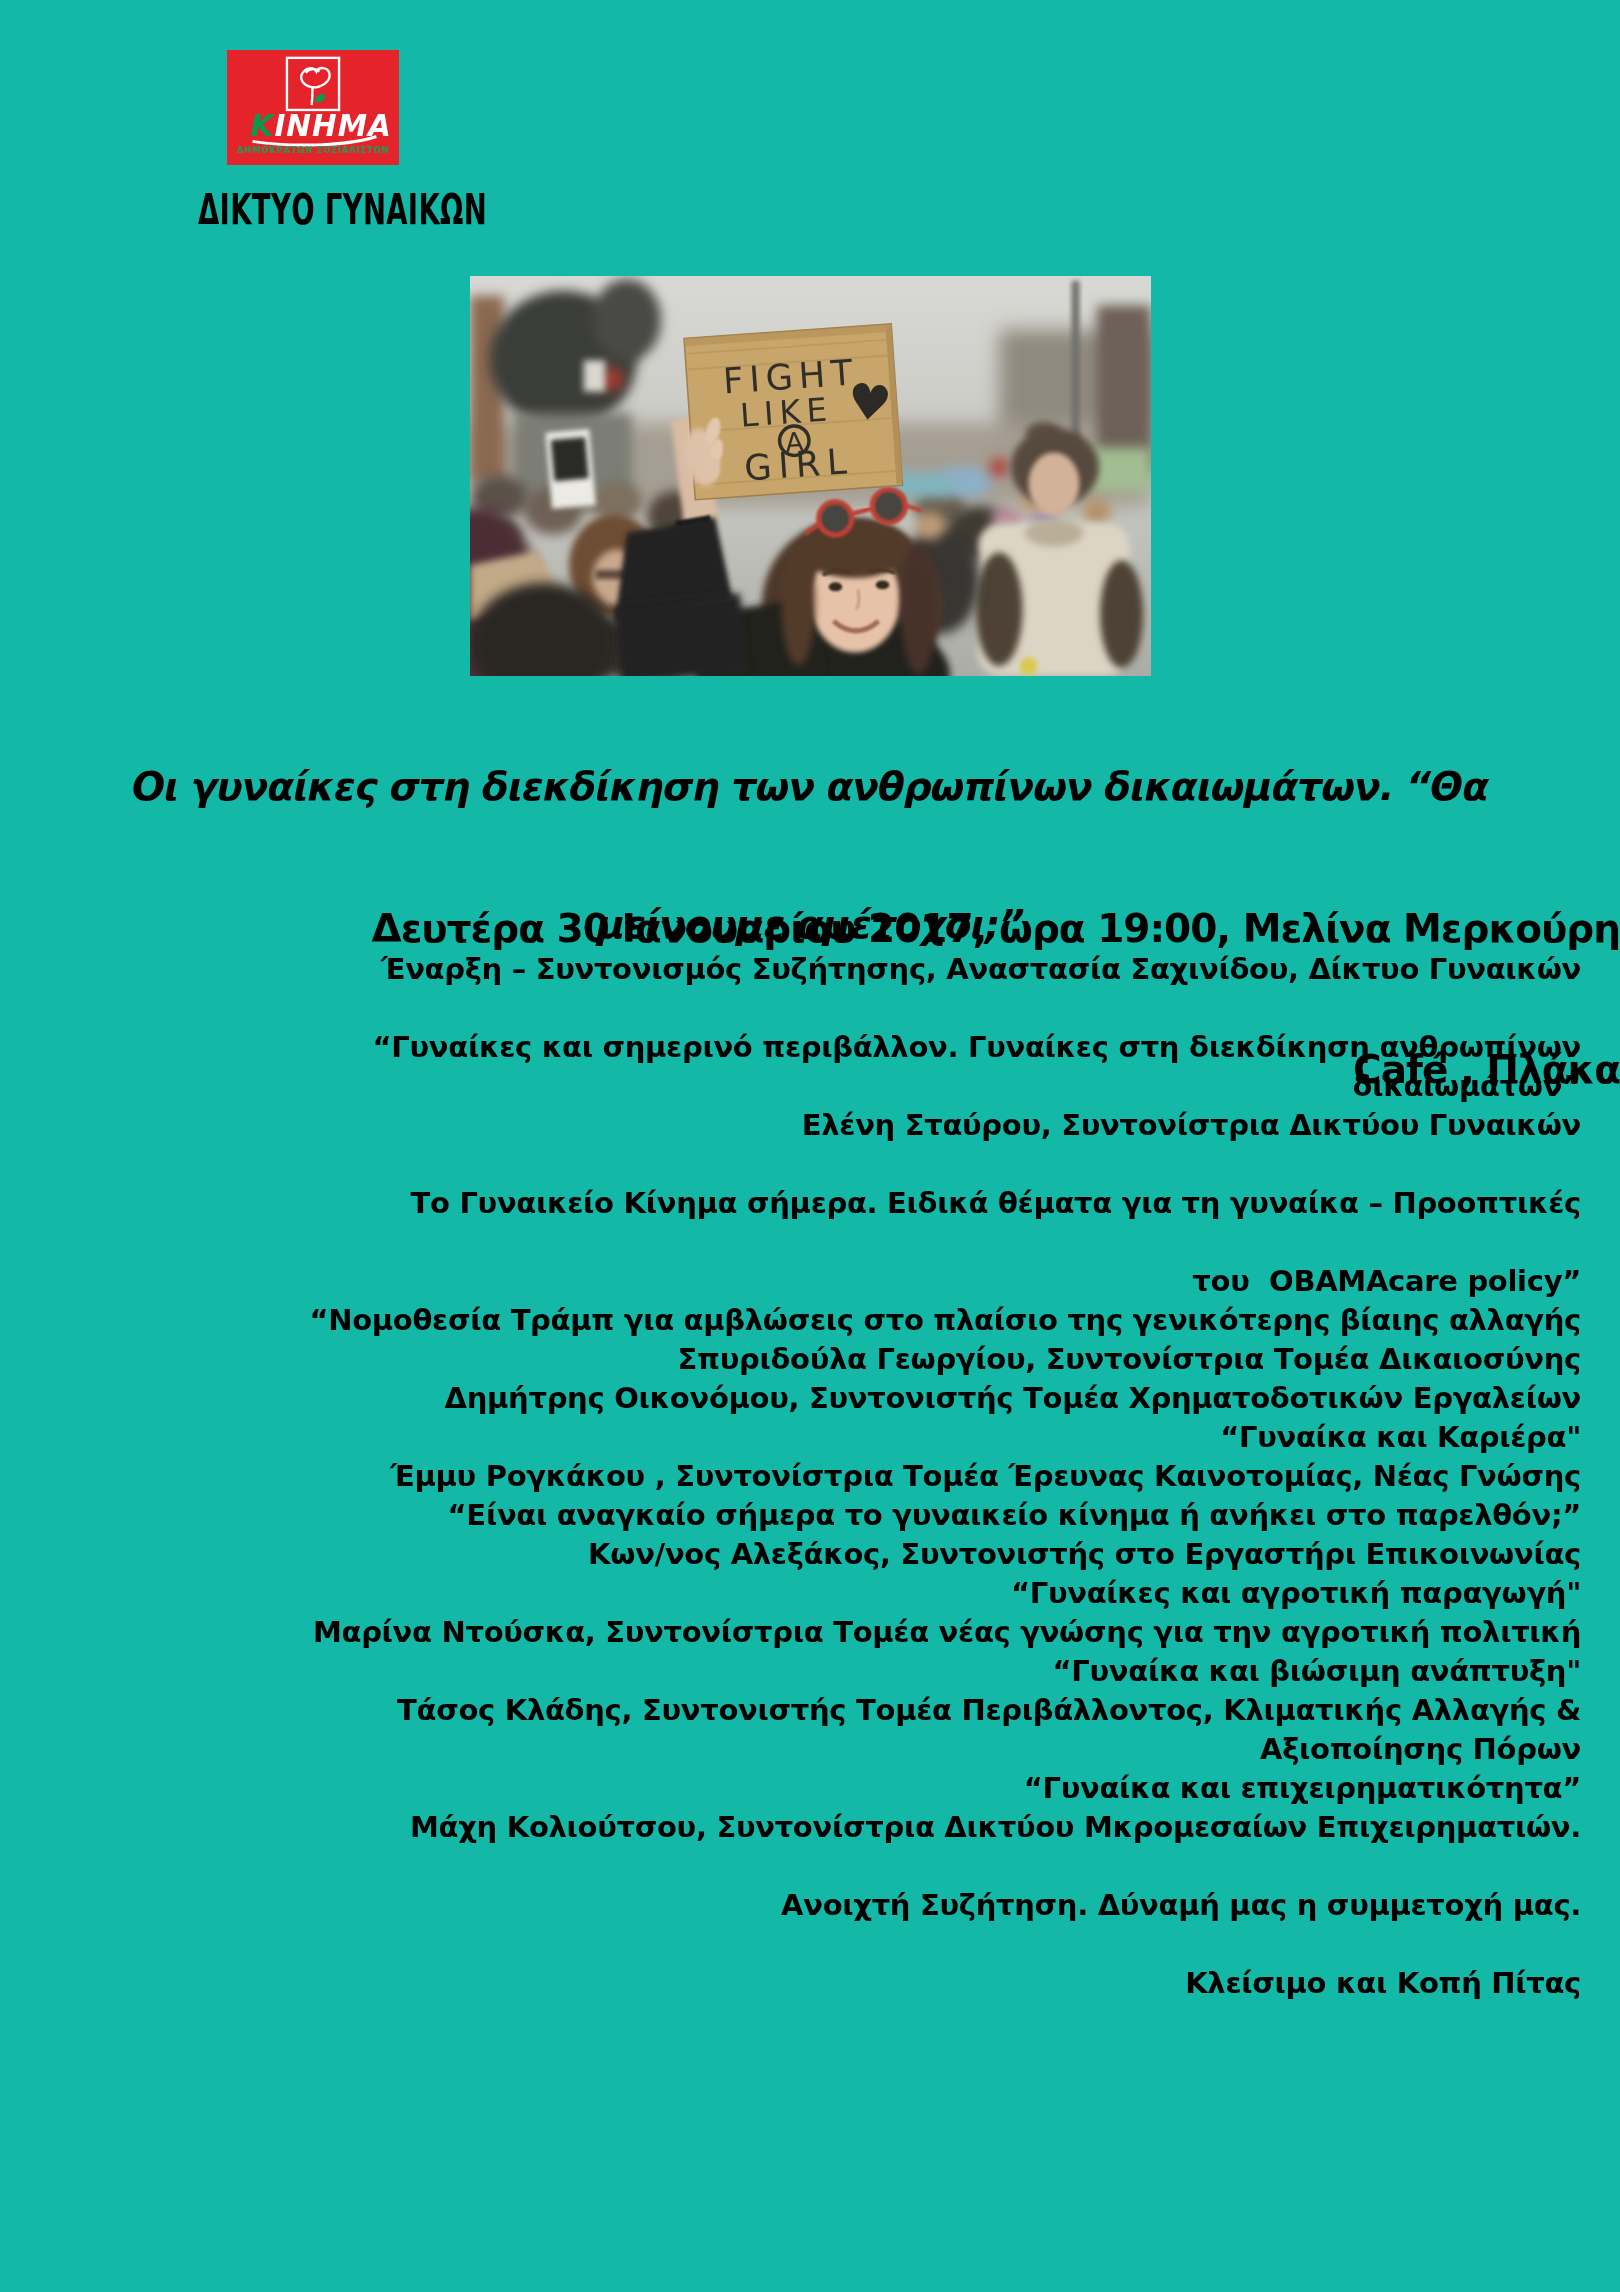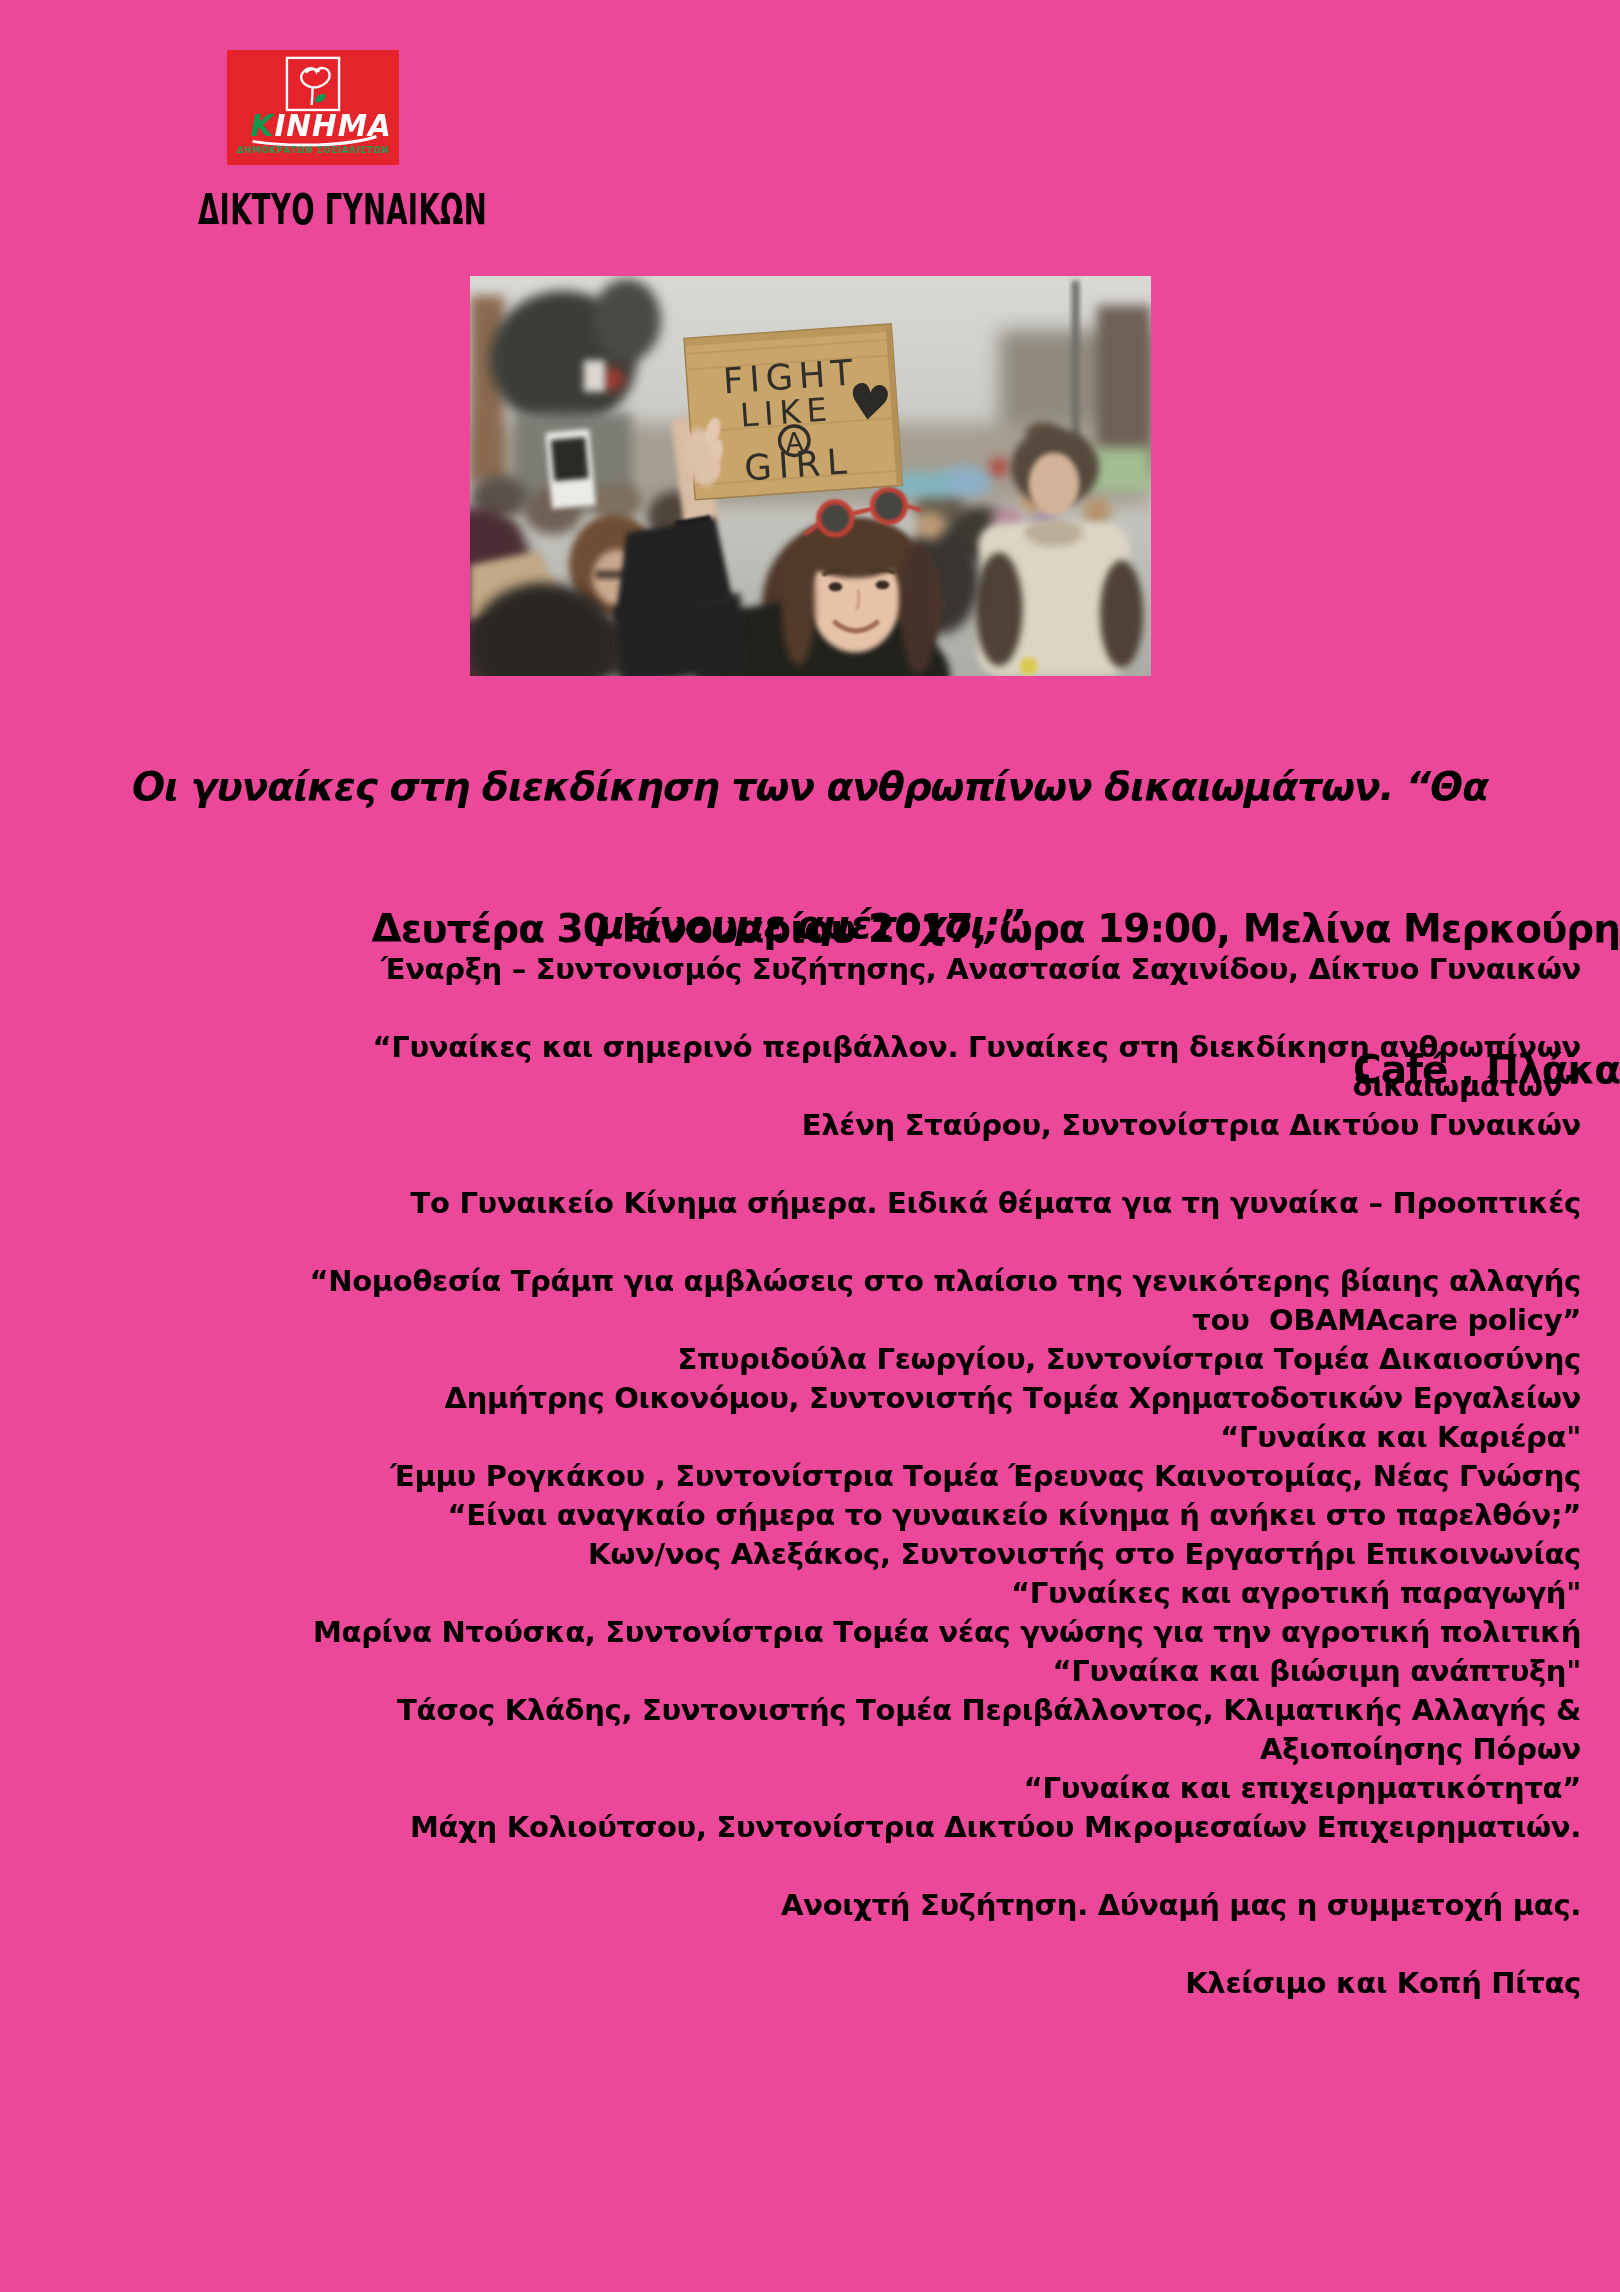--- a/index.html
+++ b/index.html
@@ -1,17 +1,17 @@
 <!DOCTYPE html>
 <html><head>
 <meta charset="utf-8">
 <style>
   html,body{margin:0;padding:0;background:#fff;}
   .page{
-    position:relative;width:1620px;height:2293px;background:#ec4899;
+    position:relative;width:1620px;height:2293px;background:#14b8a6;
     font-family:"DejaVu Sans", sans-serif;color:#000;overflow:hidden;
   }
   
   .logo{position:absolute;left:227px;top:50px;width:172px;height:115px;}
   .logo svg{display:block;width:100%;height:100%;}
   
   .org{
     position:absolute;left:198px;top:184px;
     font-size:43px;font-weight:700;white-space:pre;
     transform:scaleX(0.64);transform-origin:left top;letter-spacing:0.5px;
@@ -216,22 +216,22 @@
 
   <div class="body">
     <div class="ln">Έναρξη – Συντονισμός Συζήτησης, Αναστασία Σαχινίδου, Δίκτυο Γυναικών</div>
     <div class="ln"></div>
     <div class="ln">“Γυναίκες και σημερινό περιβάλλον. Γυναίκες στη διεκδίκηση ανθρωπίνων</div>
     <div class="ln">δικαιωμάτων”</div>
     <div class="ln">Ελένη Σταύρου, Συντονίστρια Δικτύου Γυναικών</div>
     <div class="ln"></div>
     <div class="ln">Το Γυναικείο Κίνημα σήμερα. Ειδικά θέματα για τη γυναίκα – Προοπτικές</div>
     <div class="ln"></div>
+    <div class="ln">του  OBAMAcare policy”</div>
     <div class="ln"> “Νομοθεσία Τράμπ για αμβλώσεις στο πλαίσιο της γενικότερης βίαιης αλλαγής</div>
-    <div class="ln">του  OBAMAcare policy”</div>
     <div class="ln">Σπυριδούλα Γεωργίου, Συντονίστρια Τομέα Δικαιοσύνης</div>
     <div class="ln">Δημήτρης Οικονόμου, Συντονιστής Τομέα Χρηματοδοτικών Εργαλείων</div>
     <div class="ln"> “Γυναίκα και Καριέρα"</div>
     <div class="ln">Έμμυ Ρογκάκου , Συντονίστρια Τομέα Έρευνας Καινοτομίας, Νέας Γνώσης</div>
     <div class="ln"> “Είναι αναγκαίο σήμερα το γυναικείο κίνημα ή ανήκει στο παρελθόν;”</div>
     <div class="ln"> Κων/νος Αλεξάκος, Συντονιστής στο Εργαστήρι Επικοινωνίας</div>
     <div class="ln">“Γυναίκες και αγροτική παραγωγή"</div>
     <div class="ln">Μαρίνα Ντούσκα, Συντονίστρια Τομέα νέας γνώσης για την αγροτική πολιτική</div>
     <div class="ln">“Γυναίκα και βιώσιμη ανάπτυξη"</div>
     <div class="ln">Τάσος Κλάδης, Συντονιστής Τομέα Περιβάλλοντος, Κλιματικής Αλλαγής &amp;</div>

